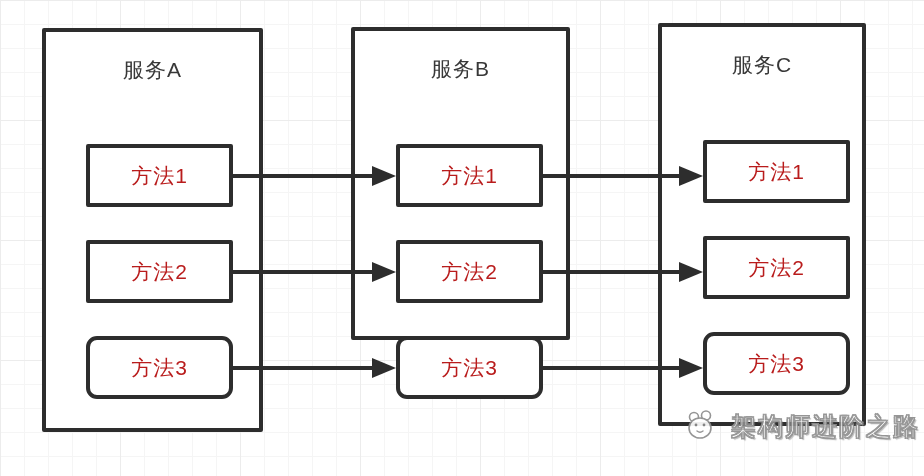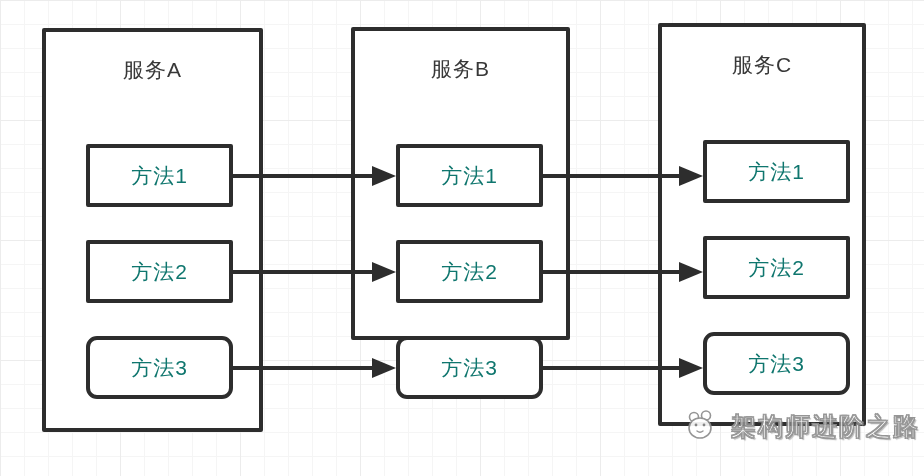--- a/index.html
+++ b/index.html
@@ -43,21 +43,21 @@
     box-sizing: border-box;
     width: 147px;
     height: 63px;
     border: 4px solid #2d2d2d;
     border-radius: 2px;
     background: #ffffff;
     display: flex;
     align-items: center;
     justify-content: center;
     font-size: 21px;
-    color: #0f766e;
+    color: #b91c1c;
     letter-spacing: 1px;
   }
   .sv-a .method-box { left: 40px; }
   .sv-b .method-box, .sv-c .method-box { left: 41px; }
   .m-row-1 { top: 113px; }
   .m-row-2 { top: 209px; }
   .m-row-3 { top: 305px; border-radius: 11px; }
   .sv-a .m-row-1, .sv-a .m-row-2, .sv-a .m-row-3 { margin-top: -1px; }
   .arrow {
     position: absolute;

